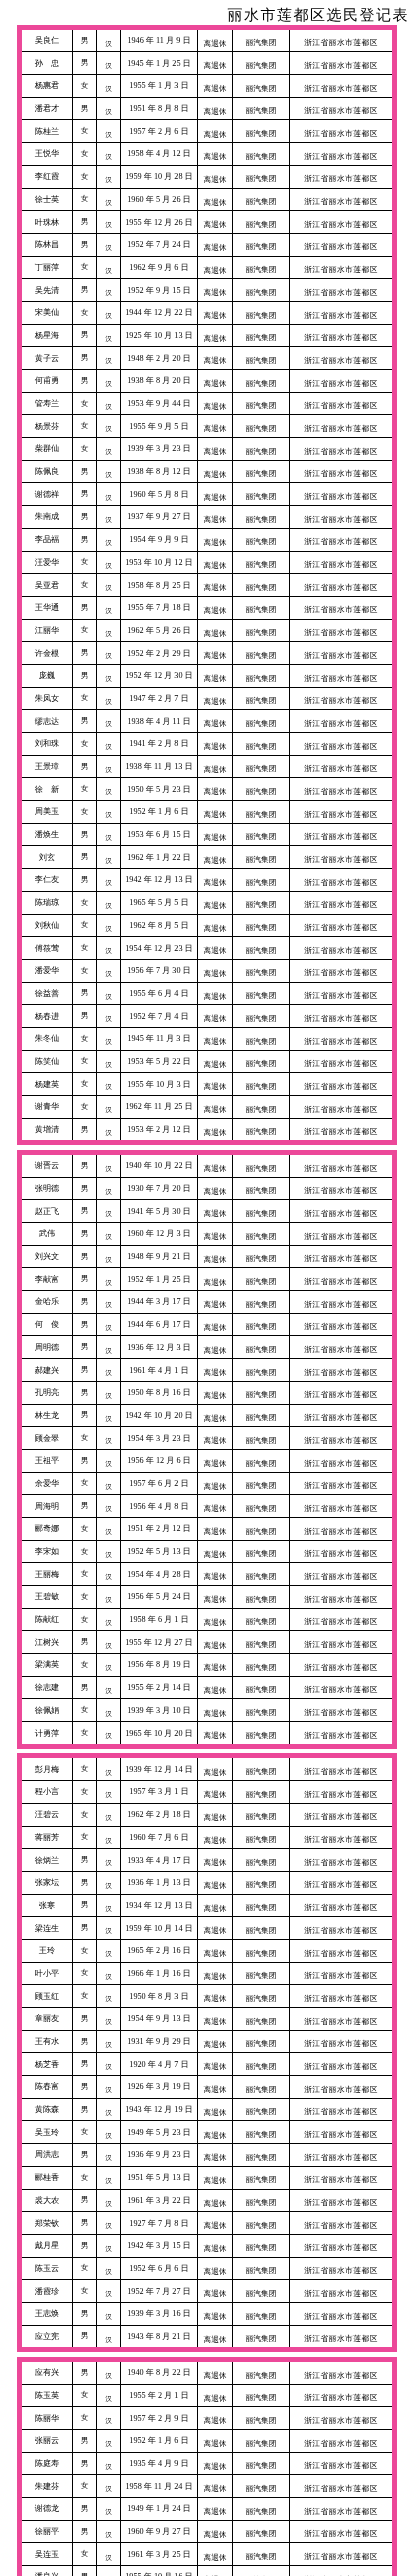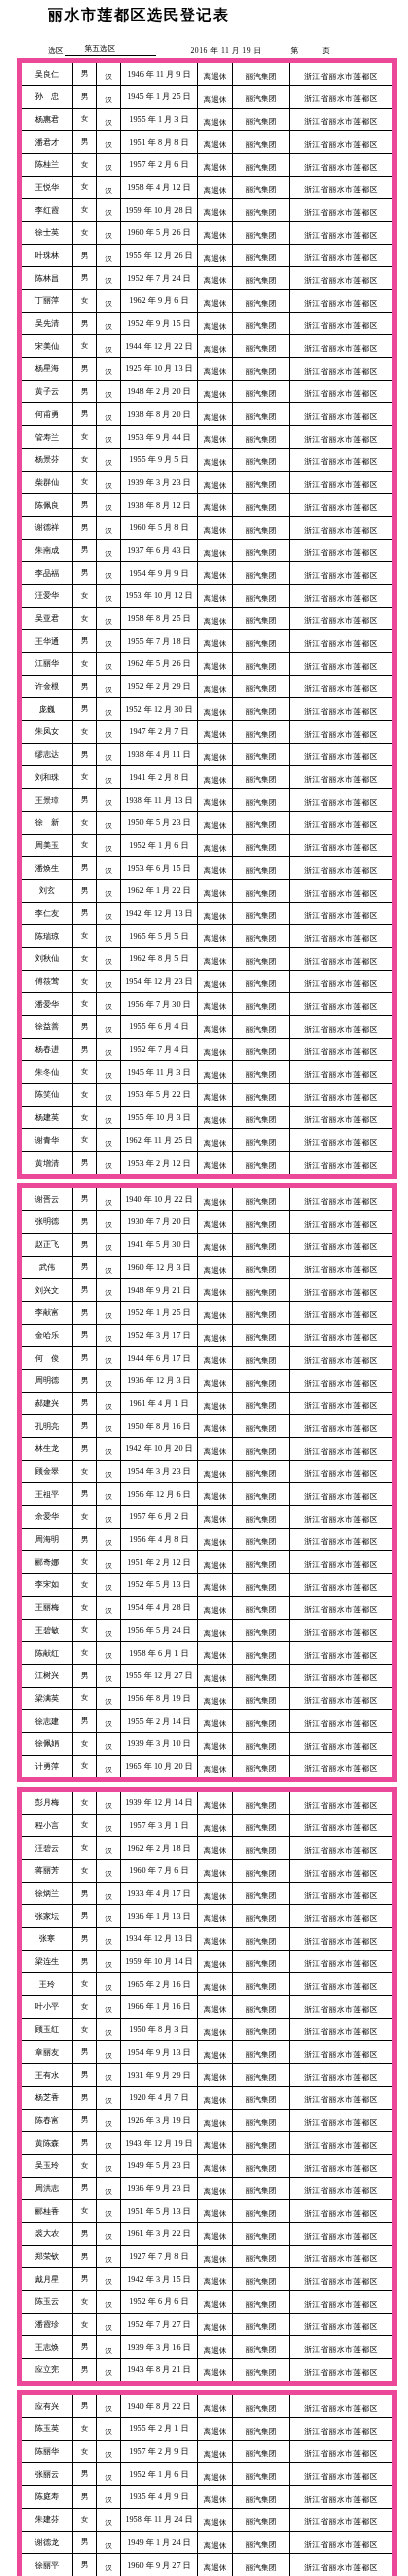--- a/index.html
+++ b/index.html
@@ -1,22 +1,22 @@
 <!DOCTYPE html>
 <html style="font-size:8.2px"><head>
 <meta charset="utf-8">
 <style>
   html,body{margin:0;padding:0;}
   body{
     width:409px;height:2803px;overflow:hidden;background:#ffffff;color:#000;
     font-family:"Liberation Serif","DejaVu Serif",serif;
   }
   .page-title{
-    margin:7.2px 0 0 0;text-align:left;font-size:15px;line-height:17.5px;
-    font-weight:bold;letter-spacing:1.5px;padding-left:48px;
+    margin:7.2px 0 0 0;text-align:right;font-size:15px;line-height:17.5px;
+    font-weight:normal;letter-spacing:1.5px;padding-left:48px;
   }
   .meta-line{
     margin:19.6px 17px 2.6px 17px;height:11.3px;font-size:7.7px;
     display:flex;align-items:flex-end;white-space:nowrap;
   }
   .meta-district-label{margin-left:31px;}
   .meta-district-value{
     display:inline-block;width:72px;border-bottom:0.5px solid #000;
     padding-left:19.6px;margin-left:1.5px;height:10.3px;
   }
@@ -41,26 +41,20 @@
   td.col-status{font-size:7.7px;vertical-align:bottom;padding-bottom:2.6px;}
   td.col-unit{font-size:7.7px;vertical-align:bottom;padding-bottom:3.1px;}
   td.col-address{font-size:7.7px;vertical-align:bottom;padding-bottom:3.1px;letter-spacing:0.5px;}
 </style>
 </head>
 <body>
 
 <div class="page">
   <h1 class="page-title">丽水市莲都区选民登记表</h1>
 
-  <div class="meta-line">
-    <span class="meta-district-label">选区</span>
-    <span class="meta-district-value">第五选区</span>
-    <span class="meta-date">2016 年 11 月  19 日</span>
-    <span class="meta-page"><span>第</span><span class="page-blank"></span><span>页</span></span>
-  </div>
 
   <div id="tables">
       <table class="section-gap">
         <colgroup>
           <col style="width: 53px;">
           <col style="width: 24px;">
           <col style="width: 24px;">
           <col style="width: 77px;">
           <col style="width: 35px;">
           <col style="width: 57px;">
@@ -253,21 +247,21 @@
             <td class="col-ethnicity">汉</td>
             <td class="col-birth">1960 年 5 月 8 日</td>
             <td class="col-status">离退休</td>
             <td class="col-unit">丽汽集团</td>
             <td class="col-address">浙江省丽水市莲都区</td>
           </tr>
           <tr>
             <td class="col-name bold">朱南成</td>
             <td class="col-gender">男</td>
             <td class="col-ethnicity">汉</td>
-            <td class="col-birth">1937 年 6 月 43 日</td>
+            <td class="col-birth">1937 年 9 月 27 日</td>
             <td class="col-status">离退休</td>
             <td class="col-unit">丽汽集团</td>
             <td class="col-address">浙江省丽水市莲都区</td>
           </tr>
           <tr>
             <td class="col-name">李品福</td>
             <td class="col-gender">男</td>
             <td class="col-ethnicity">汉</td>
             <td class="col-birth">1954 年 9 月 9 日</td>
             <td class="col-status">离退休</td>
@@ -572,21 +566,21 @@
             <td class="col-ethnicity">汉</td>
             <td class="col-birth">1952 年 1 月 25 日</td>
             <td class="col-status">离退休</td>
             <td class="col-unit">丽汽集团</td>
             <td class="col-address">浙江省丽水市莲都区</td>
           </tr>
           <tr>
             <td class="col-name">金哈乐</td>
             <td class="col-gender">男</td>
             <td class="col-ethnicity">汉</td>
-            <td class="col-birth">1952 年 3 月 17 日</td>
+            <td class="col-birth">1944 年 3 月 17 日</td>
             <td class="col-status">离退休</td>
             <td class="col-unit">丽汽集团</td>
             <td class="col-address">浙江省丽水市莲都区</td>
           </tr>
           <tr>
             <td class="col-name">何　俊</td>
             <td class="col-gender">男</td>
             <td class="col-ethnicity">汉</td>
             <td class="col-birth">1944 年 6 月 17 日</td>
             <td class="col-status">离退休</td>

